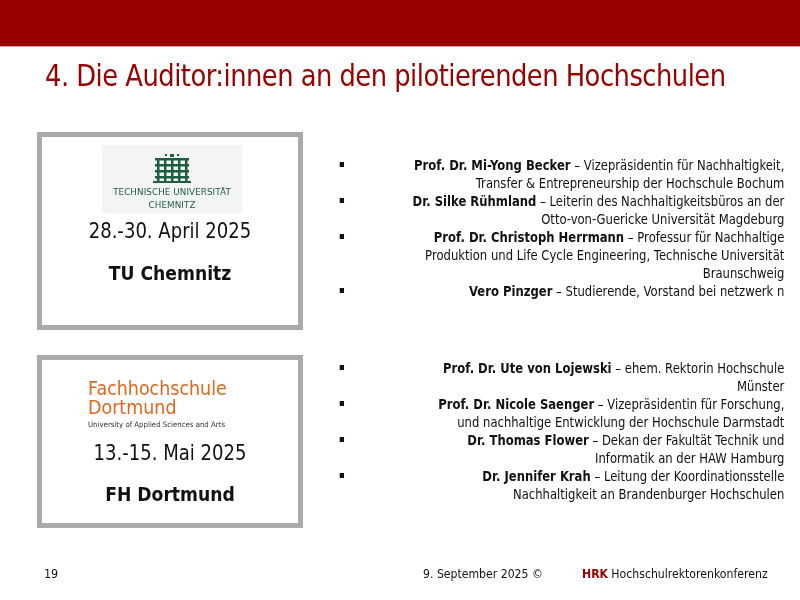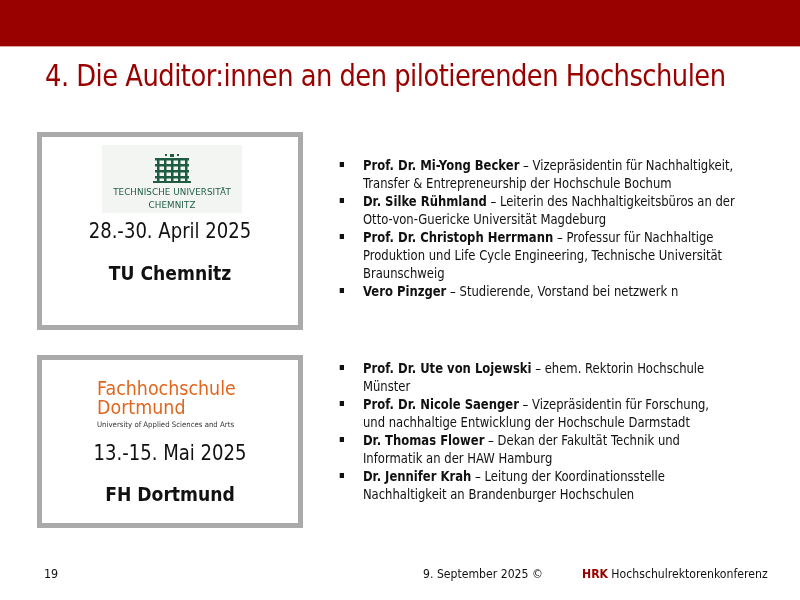--- a/index.html
+++ b/index.html
@@ -54,39 +54,40 @@
     }
     .place {
       position: absolute; left: 0; width: 256px; text-align: center;
       font-size: 20px; font-weight: bold; color: #111;
       font-family: "DejaVu Sans", sans-serif;
       transform: scaleX(0.86);
     }
     .card1 .date { top: 82px; }
     .card1 .place { top: 124px; }
 
-    .logo-fh { position: absolute; left: 55px; top: 19px; width: 160px; }
+    .logo-fh { position: absolute; left: 46px; top: 19px; width: 160px; }
     .fh-name {
       font-size: 19px; color: #e0661e; line-height: 19px;
       font-family: "DejaVu Sans", sans-serif;
       transform: scaleX(0.92); transform-origin: left top;
       white-space: nowrap;
     }
     .fh-sub {
       font-size: 7.5px; color: #333; margin-top: 3px;
       font-family: "DejaVu Sans", sans-serif; white-space: nowrap;
       transform: scaleX(0.93); transform-origin: left top;
     }
     .card2 .date { top: 81px; }
     .card2 .place { top: 122px; }
 
     .list {
       position: absolute; left: 338px; width: 440px;
       margin: 0; padding: 0; list-style: none;
       font-family: "DejaVu Sans", sans-serif;
+      text-align: right;
     }
     .list1 { top: 156px; }
     .list2 { top: 359px; }
     .list li {
       position: relative; padding-left: 29px;
       font-size: 13.5px; line-height: 18px; color: #111;
       transform: scaleX(0.86); transform-origin: left top;
       width: 490px;
     }
     .list li .bullet {

